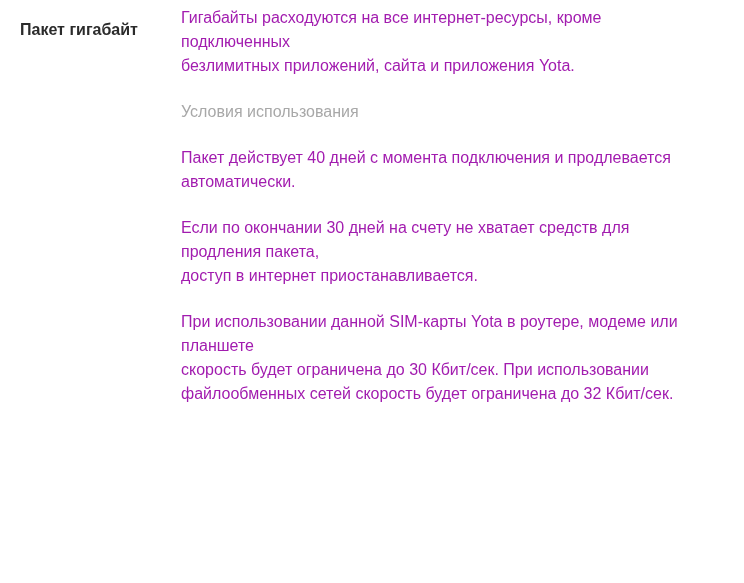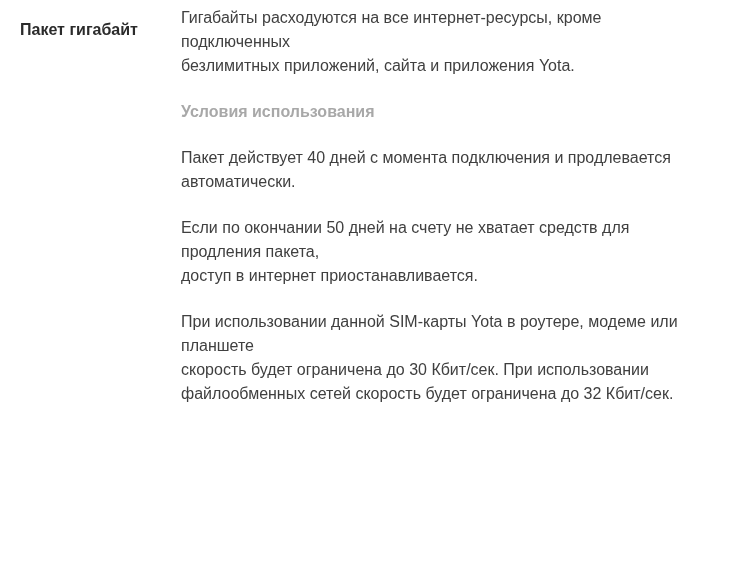--- a/index.html
+++ b/index.html
@@ -37,44 +37,43 @@
   }
   .content-col {
     flex: 0 0 527px;
     width: 527px;
     box-sizing: border-box;
   }
   .content-col p {
     margin: 0 0 22px 0;
     font-size: 16px;
     line-height: 24px;
-    color: #404040;
+    color: #a21caf;
     white-space: pre-line;
   }
   .content-col p:last-child {
     margin-bottom: 0;
   }
   .content-col p.subheading {
     color: #a8a8a8;
-    font-weight: bold;
   }
 </style>
 </head>
 <body>
 
 <div class="page">
   <div class="label-col">
     <h2 class="section-heading">Пакет гигабайт</h2>
   </div>
   <div class="content-col">
     <p>Гигабайты расходуются на все интернет-ресурсы, кроме подключенных
 безлимитных приложений, сайта и приложения Yota.</p>
     <p class="subheading">Условия использования</p>
     <p>Пакет действует 40 дней с момента подключения и продлевается
 автоматически.</p>
-    <p>Если по окончании 50 дней на счету не хватает средств для продления пакета,
+    <p>Если по окончании 30 дней на счету не хватает средств для продления пакета,
 доступ в интернет приостанавливается.</p>
     <p>При использовании данной SIM-карты Yota в роутере, модеме или планшете
 скорость будет ограничена до 30 Кбит/сек. При использовании
 файлообменных сетей скорость будет ограничена до 32 Кбит/сек.</p>
 
   </div>
 </div>
 
 </body></html>

